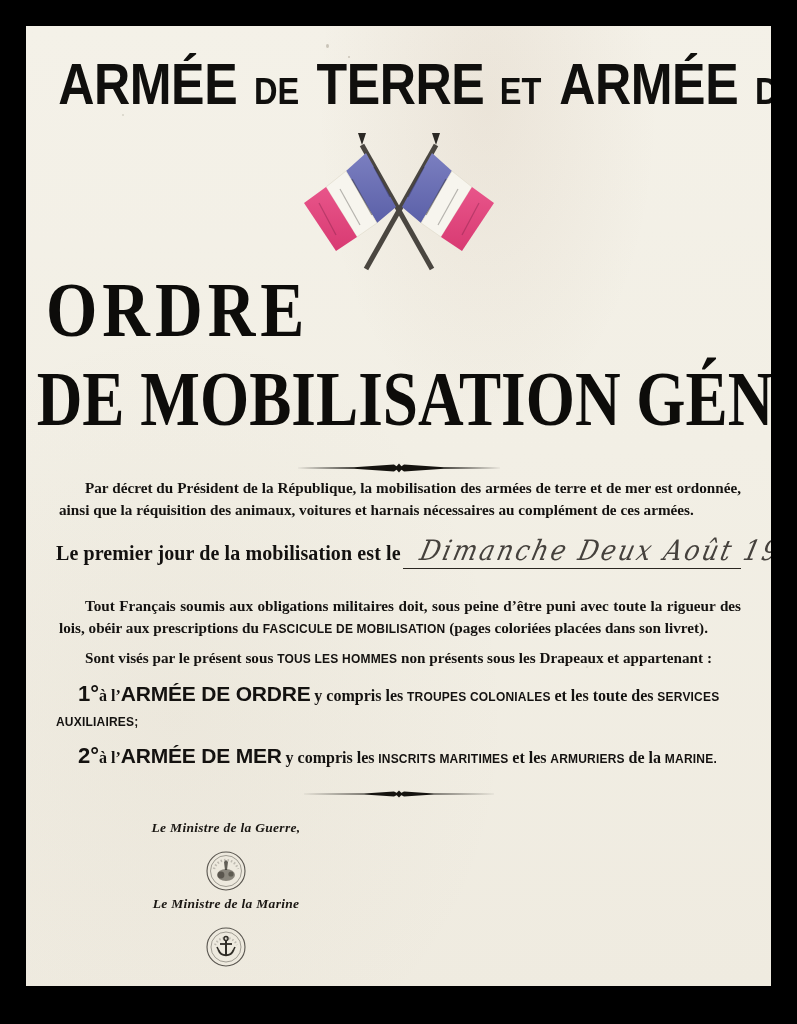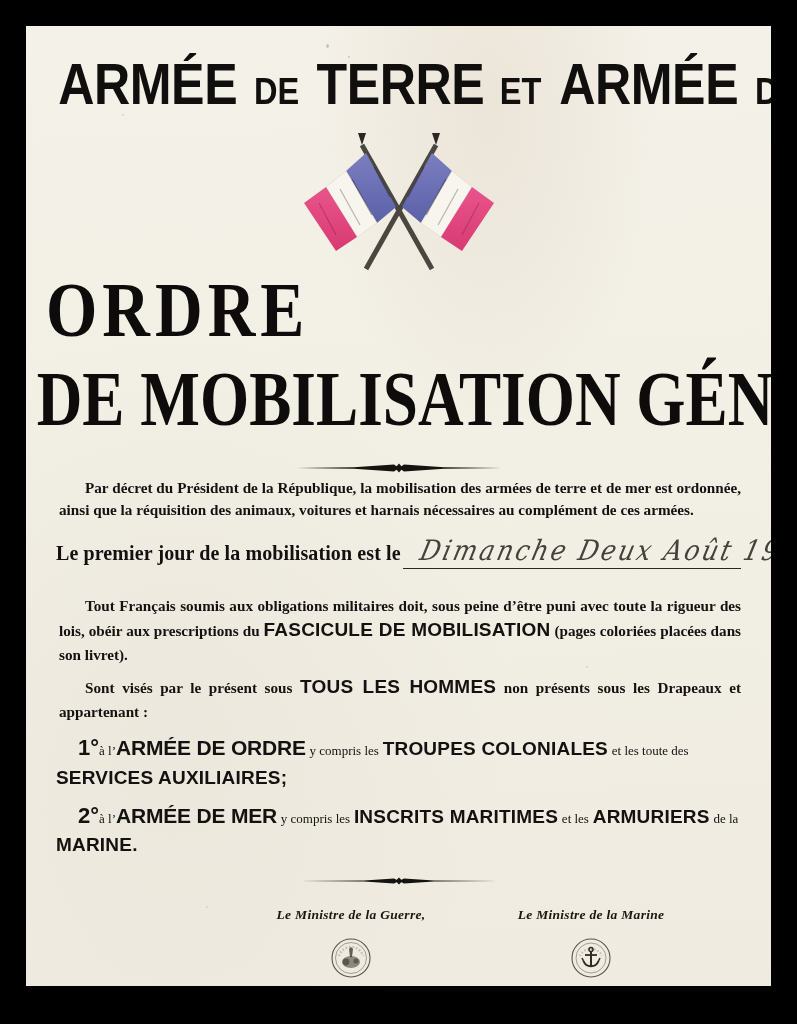--- a/index.html
+++ b/index.html
@@ -113,21 +113,21 @@
     font-family: "Liberation Serif", serif;
     font-weight: bold;
     margin: 0 10px;
   }
   .body-text p { margin: 0 0 2px 3px; }
   .indent { text-indent: 26px; }
 
   .slab {
     font-family: "Liberation Sans", sans-serif;
     font-weight: bold;
-    font-size: 19px;
+    font-size: 12px;
     letter-spacing: 0.2px;
   }
 
   
   .dateline {
     margin: 18px 10px 0 10px;
     display: flex;
     align-items: center;
     white-space: nowrap;
   }
@@ -176,38 +176,39 @@
     font-size: 22px;
   }
   .armee {
     font-family: "Liberation Sans", sans-serif;
     font-weight: bold;
     font-size: 21px;
     letter-spacing: -0.2px;
   }
   .lightsep {
     font-family: "Liberation Serif", serif;
-    font-weight: normal;
-    font-size: 13px;
+    font-weight: bold;
+    font-size: 16px;
   }
 
   
   .closing {
     margin: 14px 10px 0 10px;
     text-align: center;
     font-family: "Liberation Serif", serif;
     font-size: 15.4px;
     color: #17140f;
     letter-spacing: 0.1px;
   }
 
   .signatures {
     display: flex;
-    justify-content: flex-end;
+    justify-content: center;
     margin: 20px 40px 0 60px;
+    flex-direction: column;
   }
   .sig-col { text-align: center; width: 240px; }
   .sig-title {
     font-family: "Liberation Serif", serif;
     font-style: italic;
     font-weight: bold;
     font-size: 13.5px;
     color: #1a1713;
     letter-spacing: 0.3px;
   }

